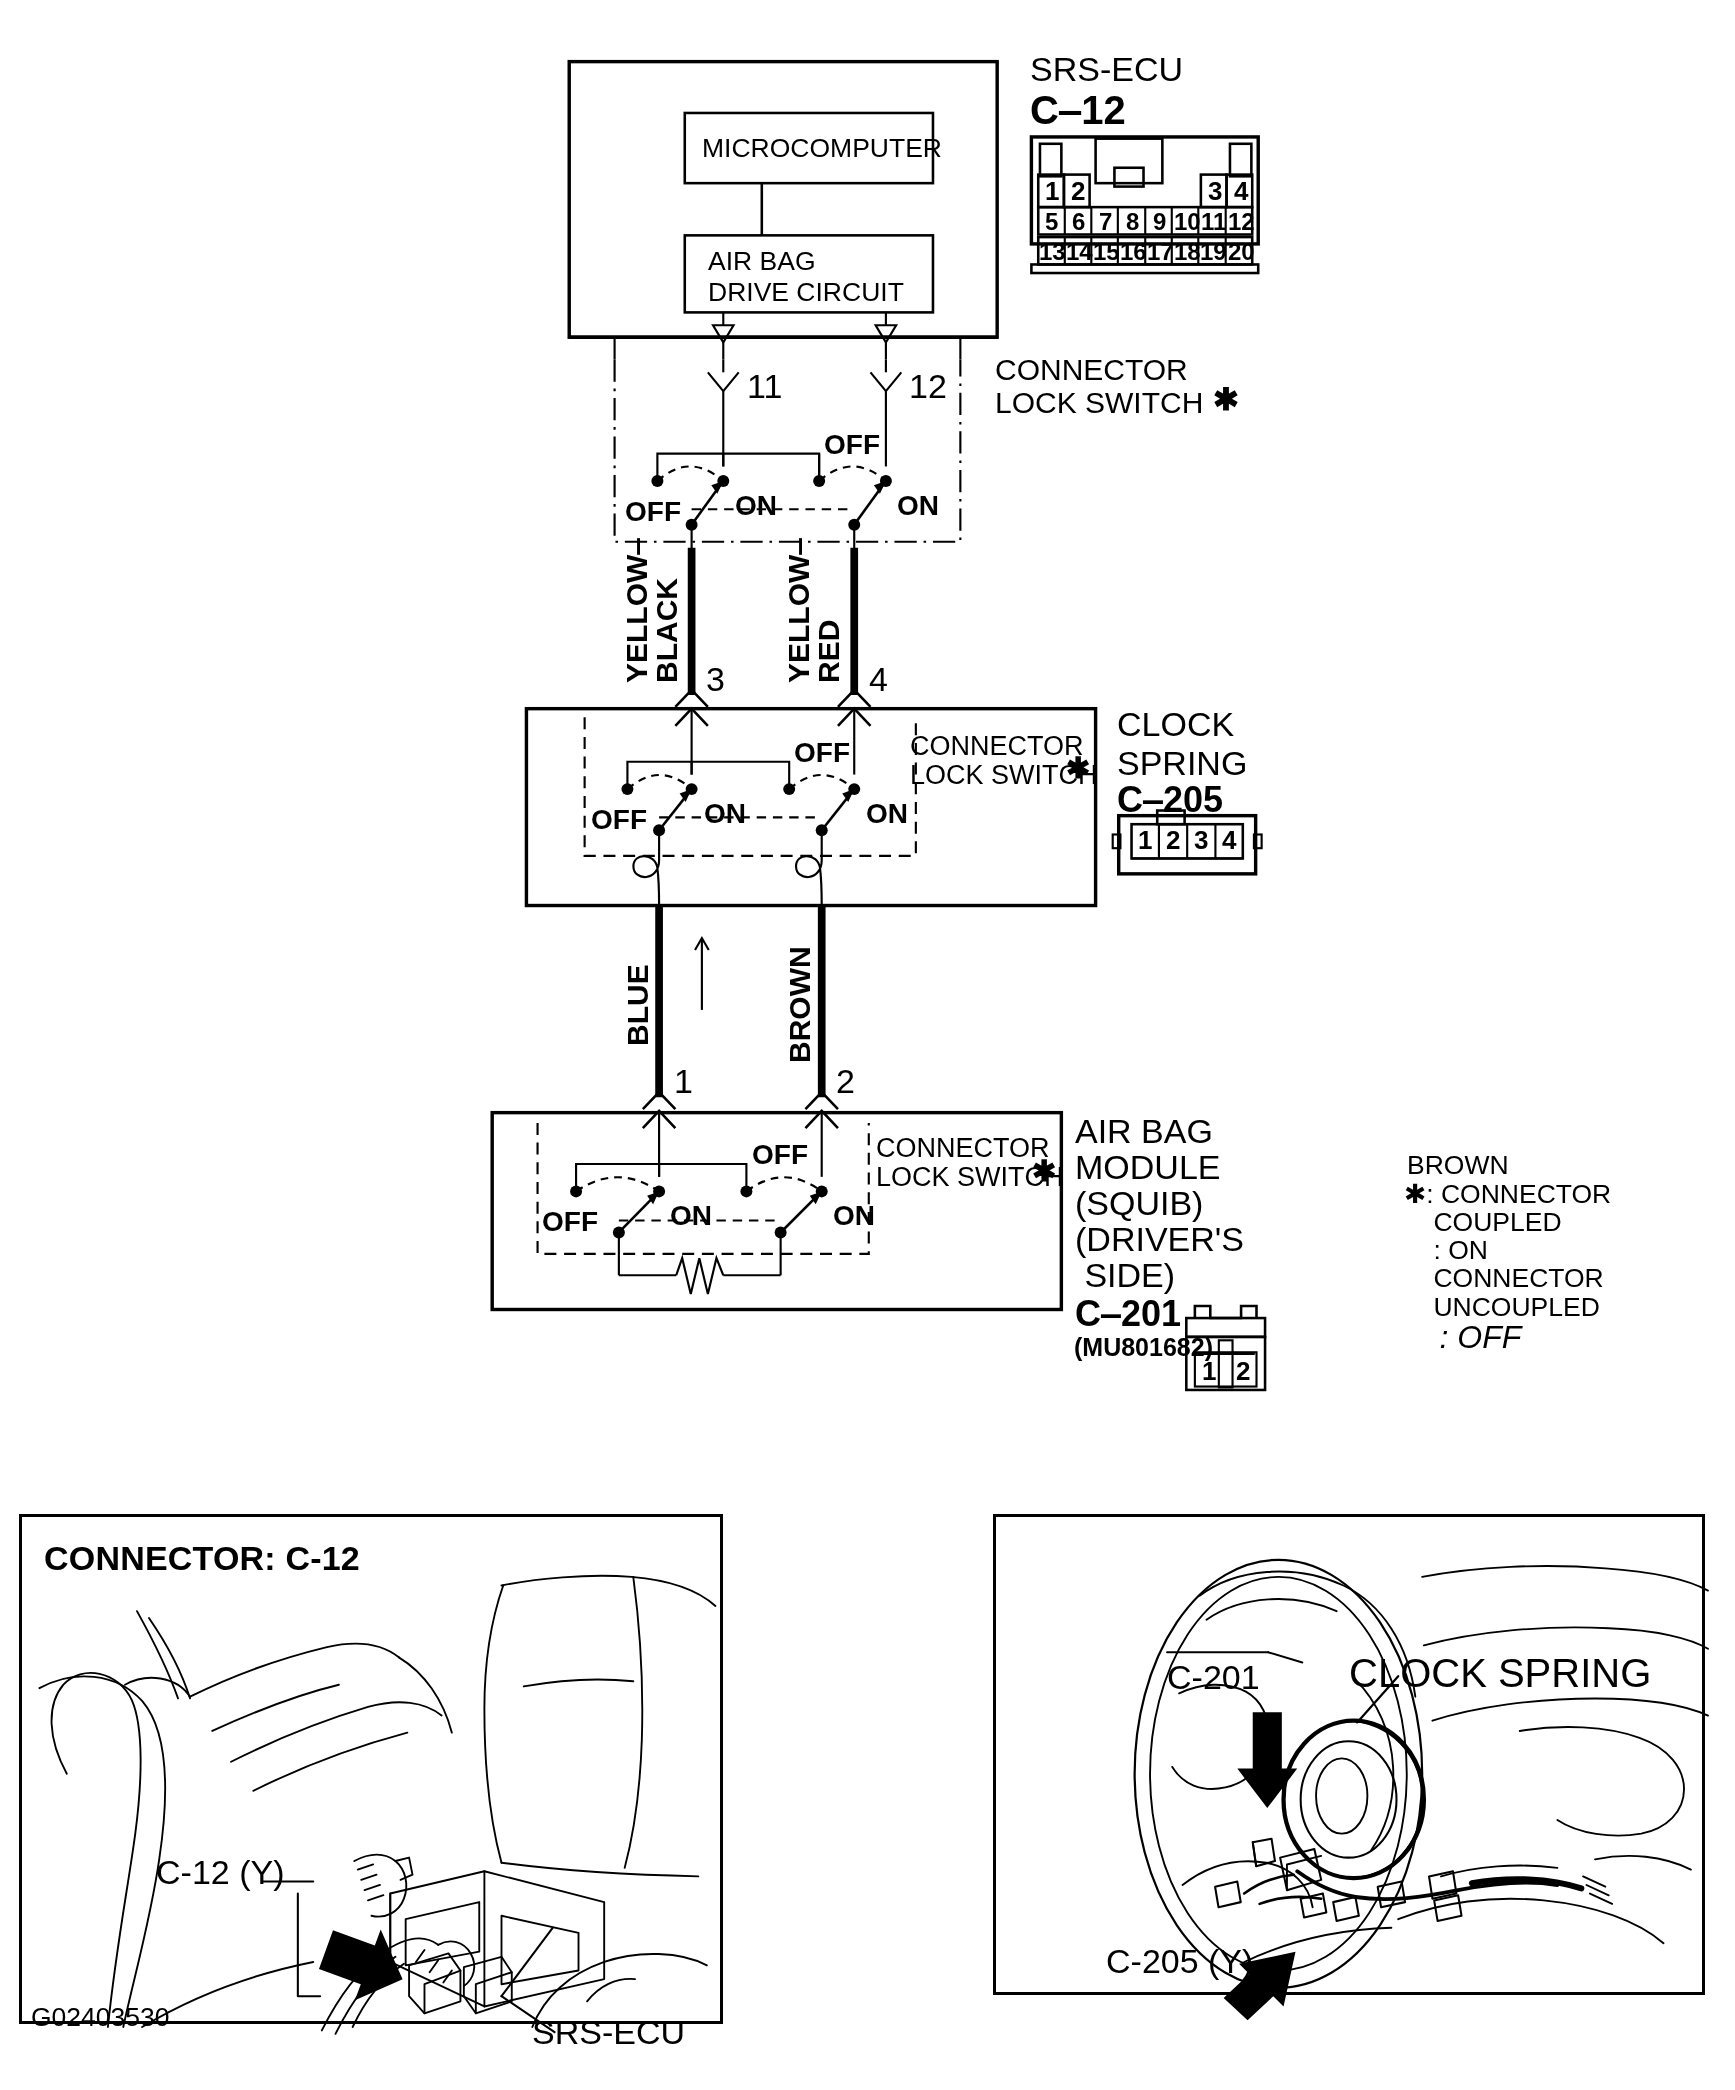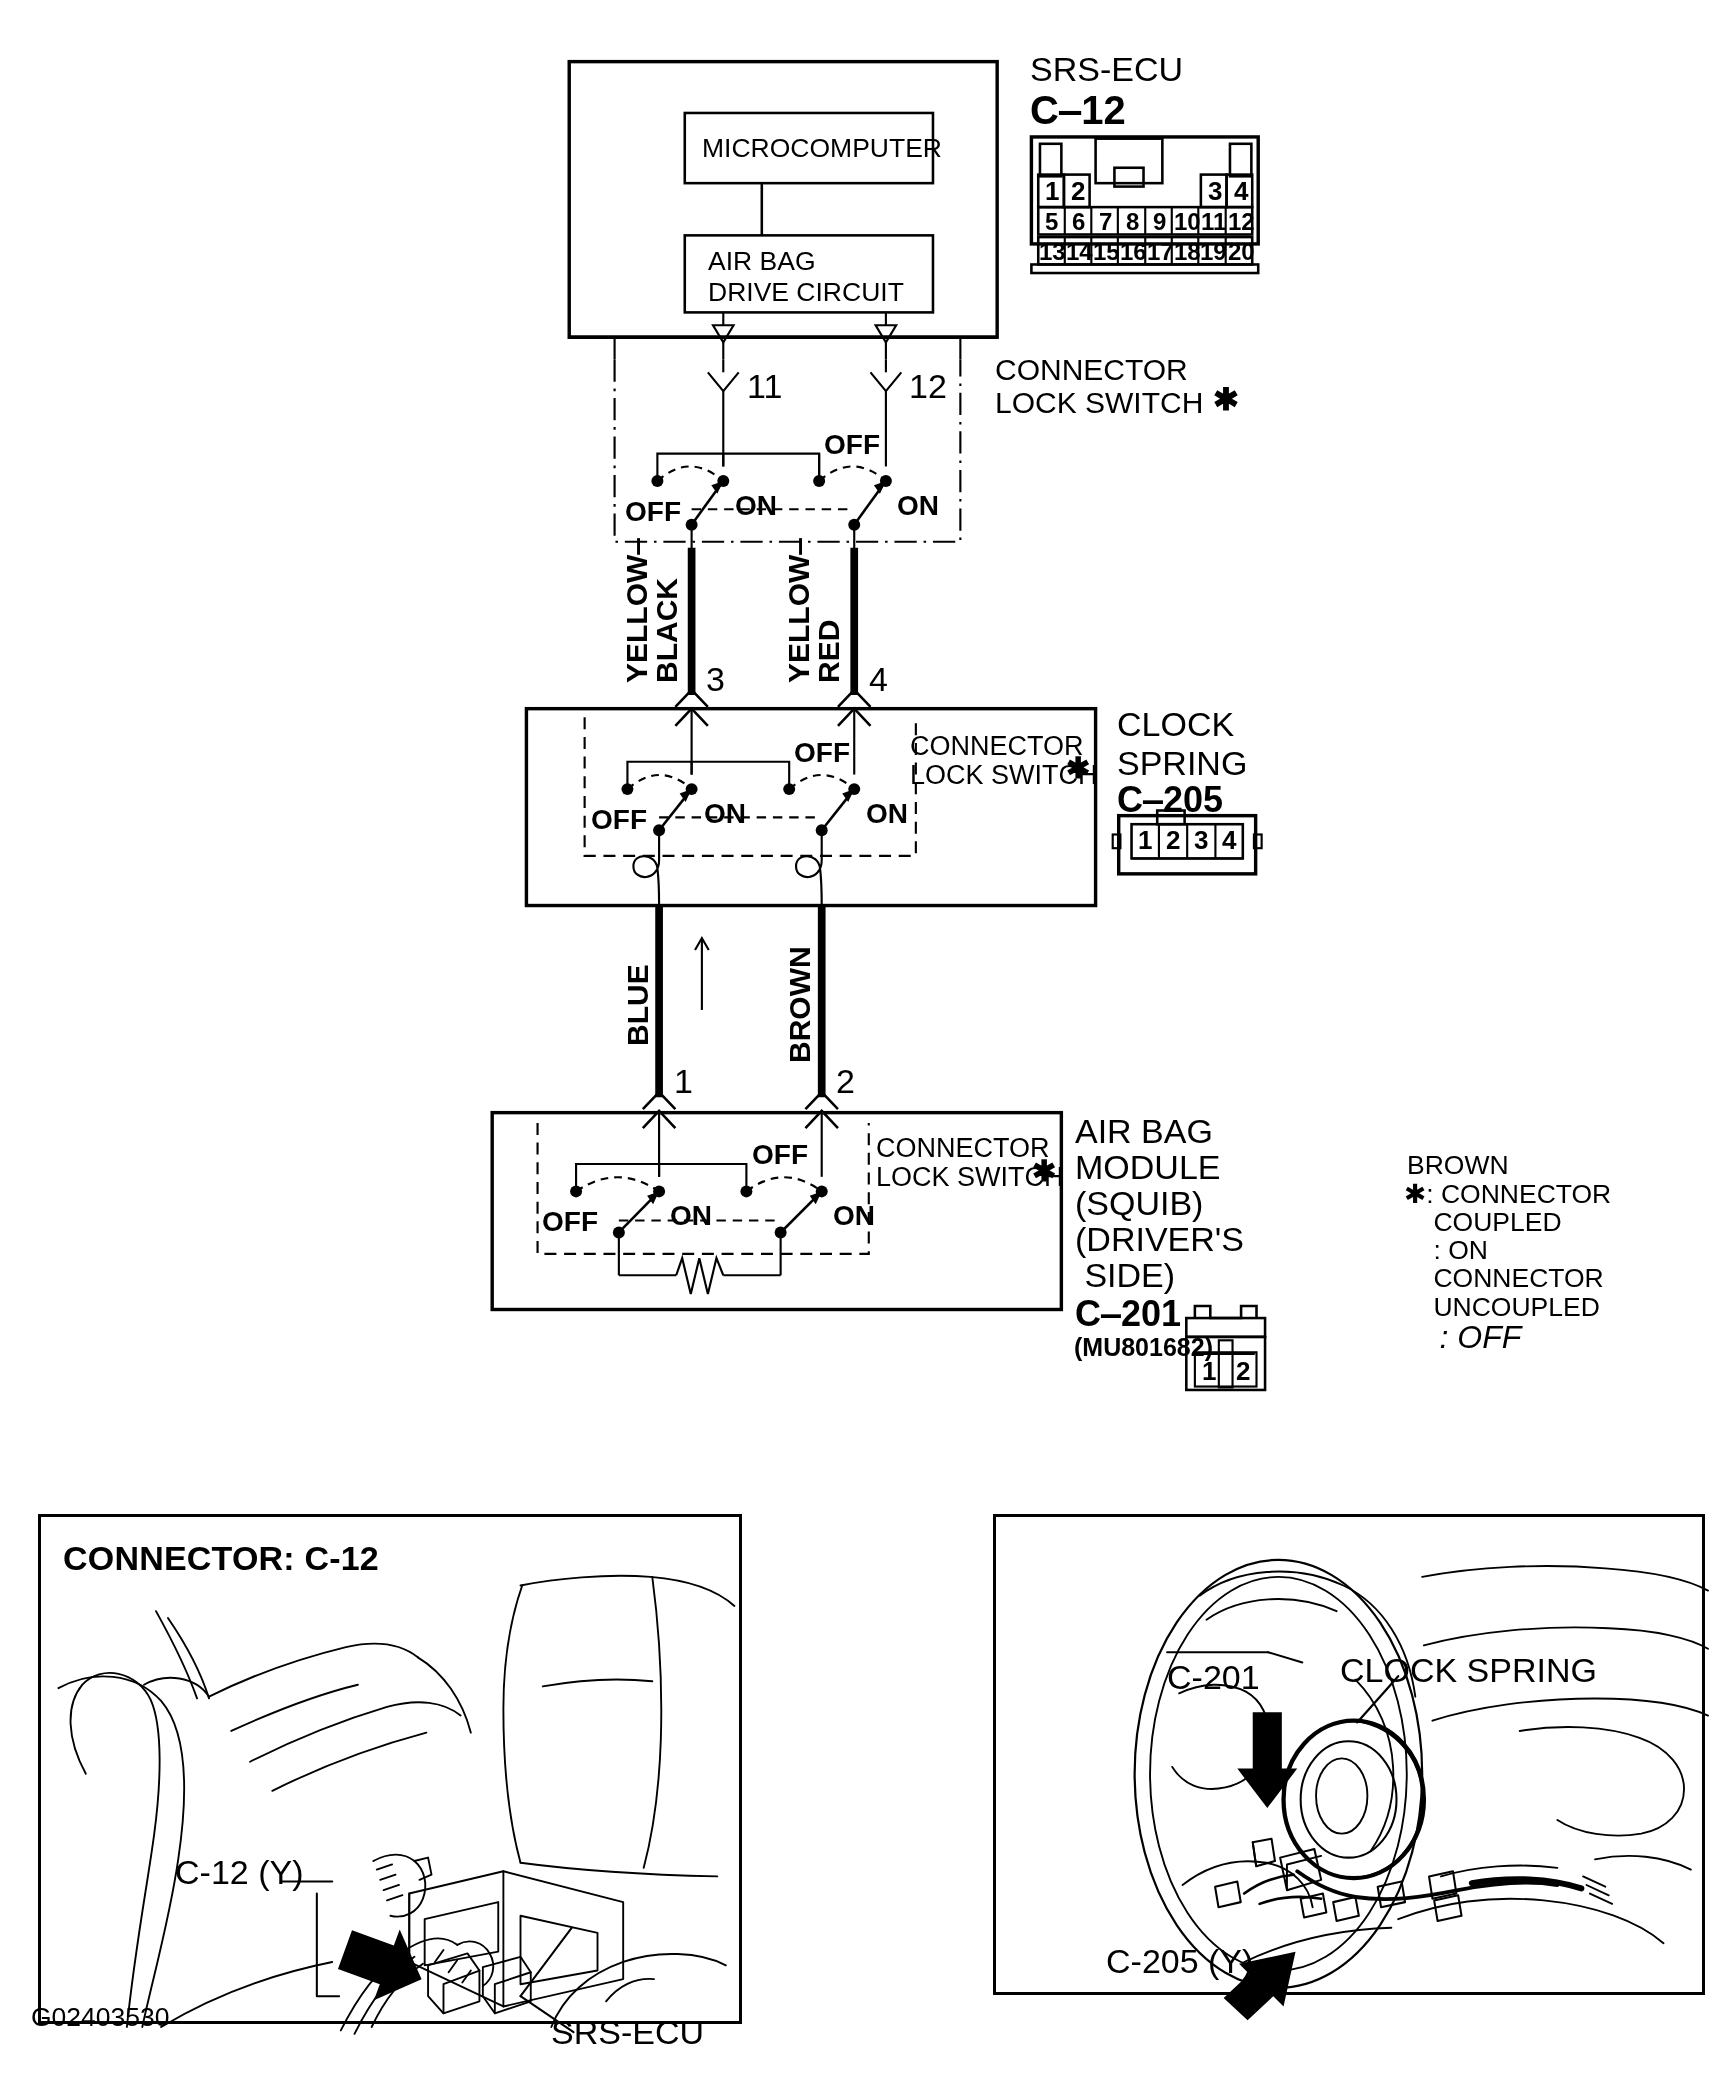--- a/index.html
+++ b/index.html
@@ -338,21 +338,21 @@
   <div class="txt bold cond" style="left:1236px; top:1358px; font-size:26px;">2</div>
 
   <div class="txt" style="left:1407px; top:1151px; font-size:26.5px;">BROWN</div>
   <div class="txt" style="left:1404px; top:1180px; font-size:26.5px;">✱: CONNECTOR</div>
   <div class="txt" style="left:1404px; top:1208px; font-size:26.5px;">    COUPLED</div>
   <div class="txt" style="left:1404px; top:1236px; font-size:26.5px;">    : ON</div>
   <div class="txt" style="left:1404px; top:1264px; font-size:26.5px;">    CONNECTOR</div>
   <div class="txt" style="left:1404px; top:1293px; font-size:26.5px;">    UNCOUPLED</div>
   <div class="txt" style="left:1404px; top:1321px; font-size:32px;font-style:italic;">    : OFF</div>
 
-  <div class="photo-box" style="left:38px; top:1514px; width:704px; height:510px;">
+  <div class="photo-box" style="left:19px; top:1514px; width:704px; height:510px;">
     <svg width="704" height="510" viewBox="0 0 822 596">
       <g fill="none" stroke="#000" stroke-width="2.2" stroke-linejoin="round" stroke-linecap="round">
 
         <path d="M20,200 C60,178 110,182 140,215 C170,250 172,320 160,400 C150,470 130,540 118,596"></path>
         <path d="M120,196 C145,182 180,186 196,210"></path>
         <path d="M148,118 C170,150 186,180 196,212"></path>
         <path d="M134,110 C154,146 170,178 182,212"></path>
 
         <path d="M52,300 C30,260 28,220 48,196 C70,172 112,180 128,214 C142,246 140,310 132,370 C124,430 110,500 100,596"></path>
 
@@ -466,21 +466,21 @@
 
       <g fill="#000" stroke="none">
         <path d="M300,228 L334,228 L334,294 L352,294 L317,340 L282,294 L300,294 Z"></path>
       </g>
 
       <g fill="#000" stroke="none">
         <path d="M266,562 L296,534 L284,522 L350,508 L336,572 L324,560 L294,588 Z"></path>
       </g>
     </svg>
 
-    <div class="txt" style="left:344px; top:135px; font-size:34px;">CLOCK SPRING</div>
+    <div class="txt" style="left:353px; top:135px; font-size:40px;">CLOCK SPRING</div>
     <div class="txt" style="left:171px; top:142px; font-size:34px;">C-201</div>
     <div class="txt" style="left:110px; top:426px; font-size:34px;">C-205 (Y)</div>
   </div>
 
   <div class="txt" style="left:31px; top:2003px; font-size:26.5px;">G02403530</div>
 
 </div>
 
 
 </body></html>

